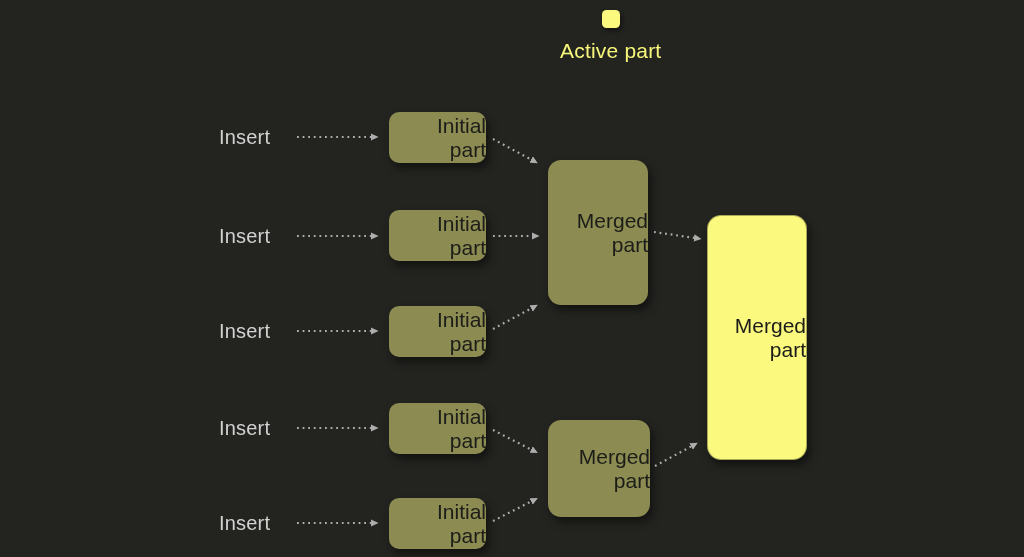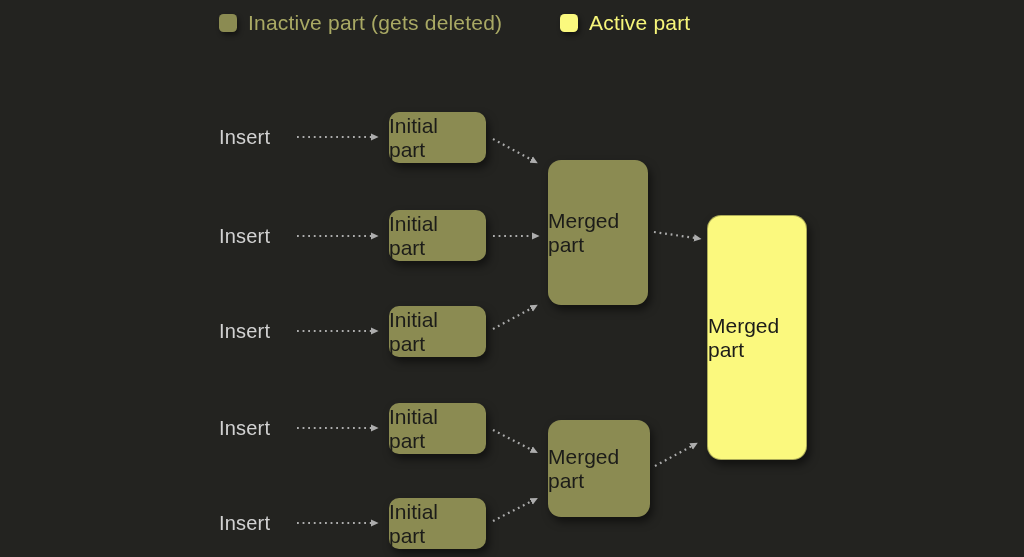--- a/index.html
+++ b/index.html
@@ -27,21 +27,21 @@
   
   .legend-item {
     position: absolute;
     top: 10px;
     display: flex;
     align-items: center;
     gap: 11px;
     height: 26px;
   }
   .legend-item-inactive { left: 219px; }
-  .legend-item-active   { left: 560px; }
+  .legend-item-active   { left: 560px; flex-direction: column; }
   .swatch {
     width: 18px;
     height: 18px;
     border-radius: 4.5px;
     box-shadow: 2px 3px 5px rgba(0,0,0,0.45);
     flex: 0 0 auto;
   }
   .swatch-inactive { background: var(--inactive-fill); }
   .swatch-active   { background: var(--active-fill); }
   .legend-label { font-size: 21px; letter-spacing: 0.2px; }
@@ -62,21 +62,21 @@
   .insert-2 { top: 223px; }
   .insert-3 { top: 318px; }
   .insert-4 { top: 415px; }
   .insert-5 { top: 510px; }
 
   
   .box {
     position: absolute;
     display: flex;
     flex-direction: column;
-    align-items: flex-start;
+    align-items: flex-end;
     justify-content: center;
     color: var(--box-text);
     font-size: 21px;
     line-height: 24px;
     box-shadow: 3px 5px 9px rgba(0,0,0,0.5);
     text-align: center;
   }
   .box-initial {
     left: 389px;
     width: 97px;
@@ -115,24 +115,20 @@
     stroke-width: 2.2;
     stroke-dasharray: 1.8 3.8;
   }
   .arrows marker path { fill: var(--arrow-color); }
 </style>
 </head>
 <body>
 
 <div class="canvas">
 
-  <div class="legend-item legend-item-inactive">
-    <span class="swatch swatch-inactive"></span>
-    <span class="legend-label legend-label-inactive">Inactive part (gets deleted)</span>
-  </div>
   <div class="legend-item legend-item-active">
     <span class="swatch swatch-active"></span>
     <span class="legend-label legend-label-active">Active part</span>
   </div>
 
   <div class="insert-label insert-1">Insert</div>
   <div class="insert-label insert-2">Insert</div>
   <div class="insert-label insert-3">Insert</div>
   <div class="insert-label insert-4">Insert</div>
   <div class="insert-label insert-5">Insert</div>

